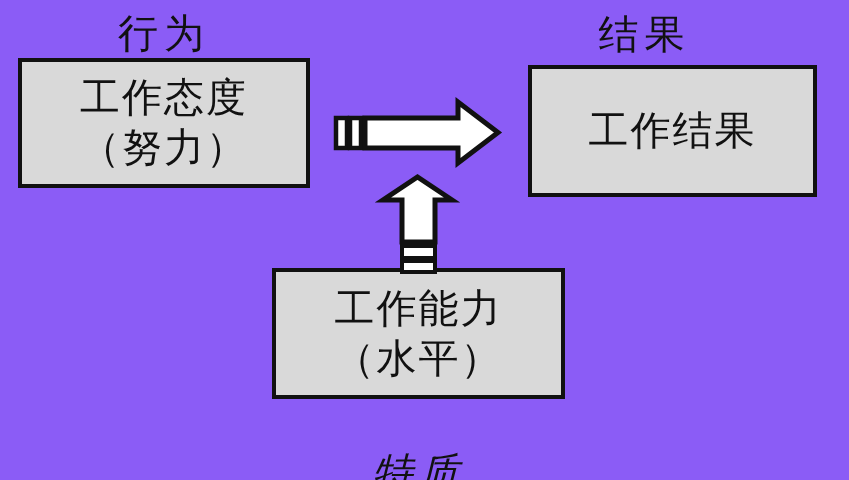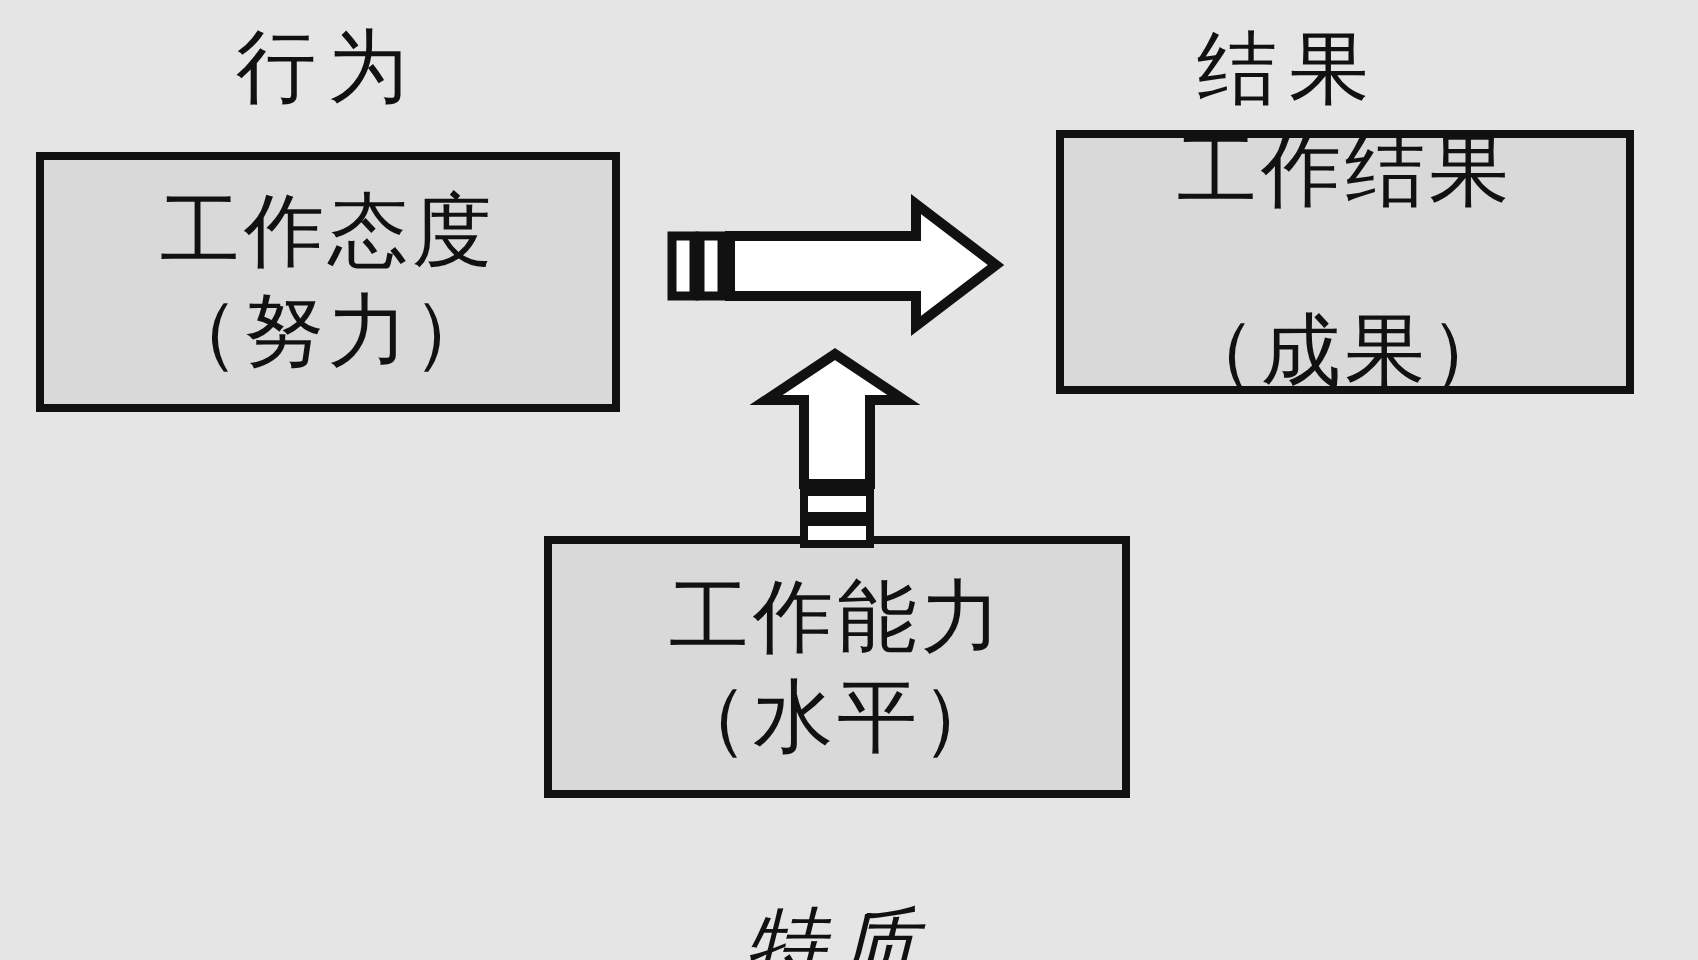--- a/index.html
+++ b/index.html
@@ -4,21 +4,21 @@
 <style>
   html, body {
     margin: 0;
     padding: 0;
     background: #ffffff;
   }
   #canvas {
     position: relative;
     width: 849px;
     height: 480px;
-    background: #e5e5e5;
+    background: #8b5cf6;
     font-family: "Liberation Serif", "DejaVu Serif", serif;
     color: #111111;
     overflow: hidden;
   }
   .outer-label {
     position: absolute;
     font-size: 40px;
     line-height: 44px;
     text-align: center;
     letter-spacing: 6px;
@@ -55,28 +55,27 @@
 <body>
 
 <div id="canvas">
 
   <div class="outer-label" style="left:18px; top:12px; width:292px;">行为</div>
 
   <div class="outer-label" style="left:500px; top:13px; width:289px;">结果</div>
 
   <div class="outer-label" style="left:272px; top:451px; width:293px;font-style:italic;">特质</div>
 
-  <div class="node-box" style="left:18px; top:76px; width:292px; height:130px;">
+  <div class="node-box" style="left:18px; top:58px; width:292px; height:130px;">
     <div class="node-line">工作态度</div>
     <div class="node-line">（努力）</div>
   </div>
 
   <div class="node-box" style="left:528px; top:65px; width:289px; height:132px;gap:40px;">
     <div class="node-line">工作结果</div>
-    <div class="node-line">（成果）</div>
   </div>
 
   <div class="node-box" style="left:272px; top:268px; width:293px; height:131px;">
     <div class="node-line">工作能力</div>
     <div class="node-line">（水平）</div>
   </div>
 
   <svg class="arrow-layer" viewBox="0 0 849 480" xmlns="http://www.w3.org/2000/svg">
 
     <g stroke="#111111" fill="#ffffff" stroke-linejoin="miter">

